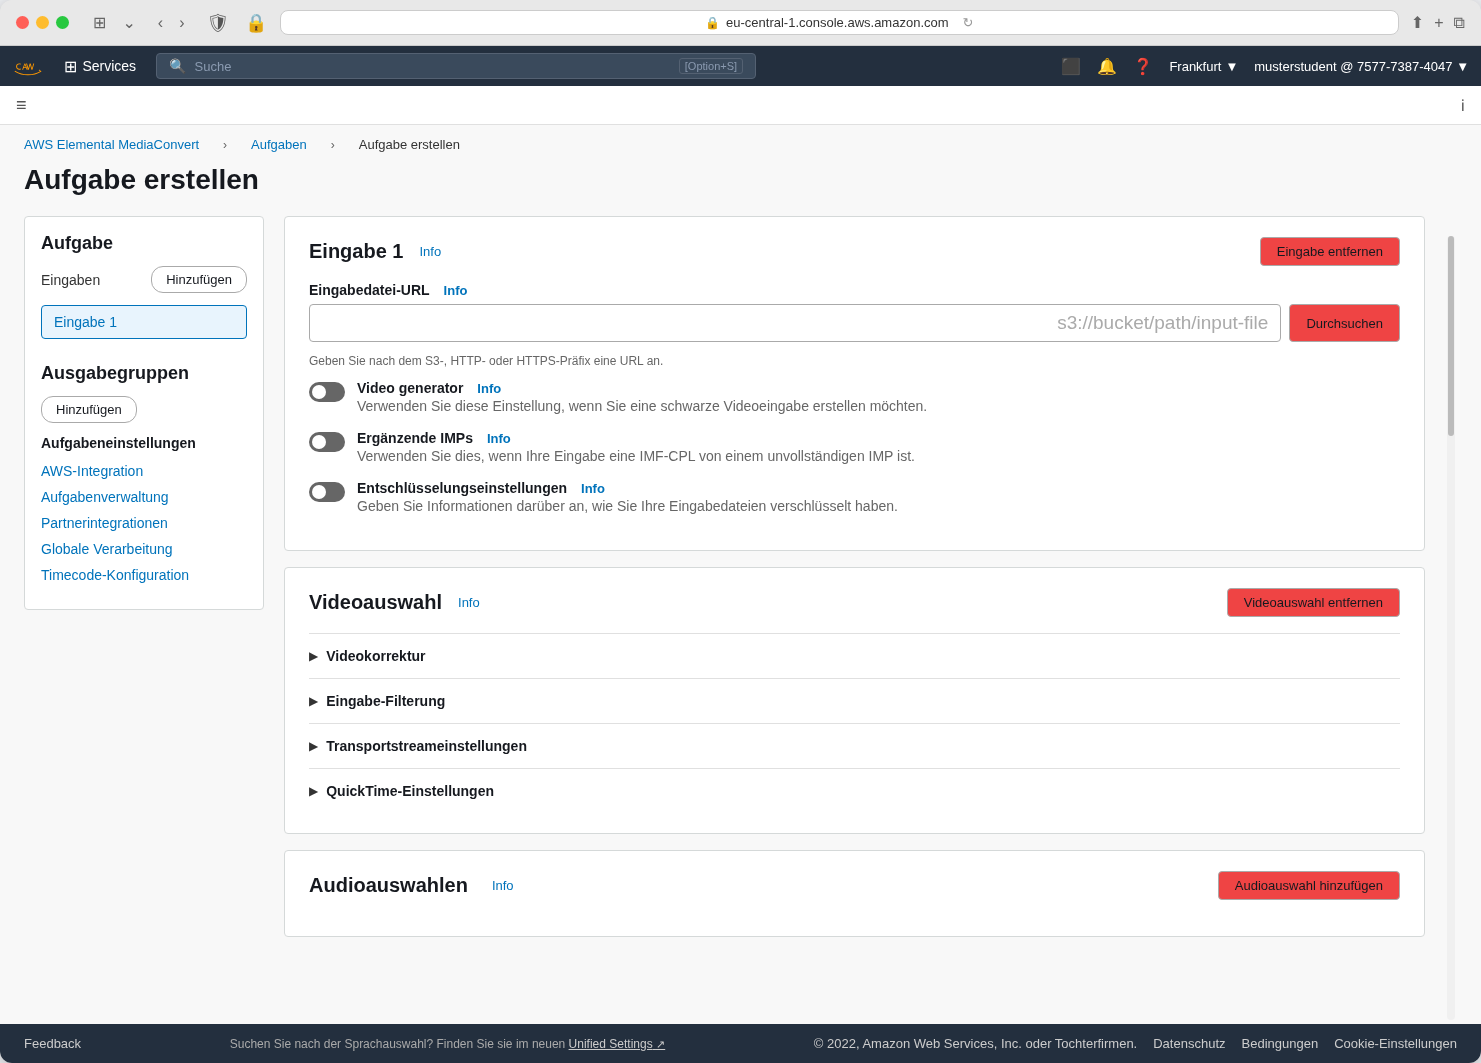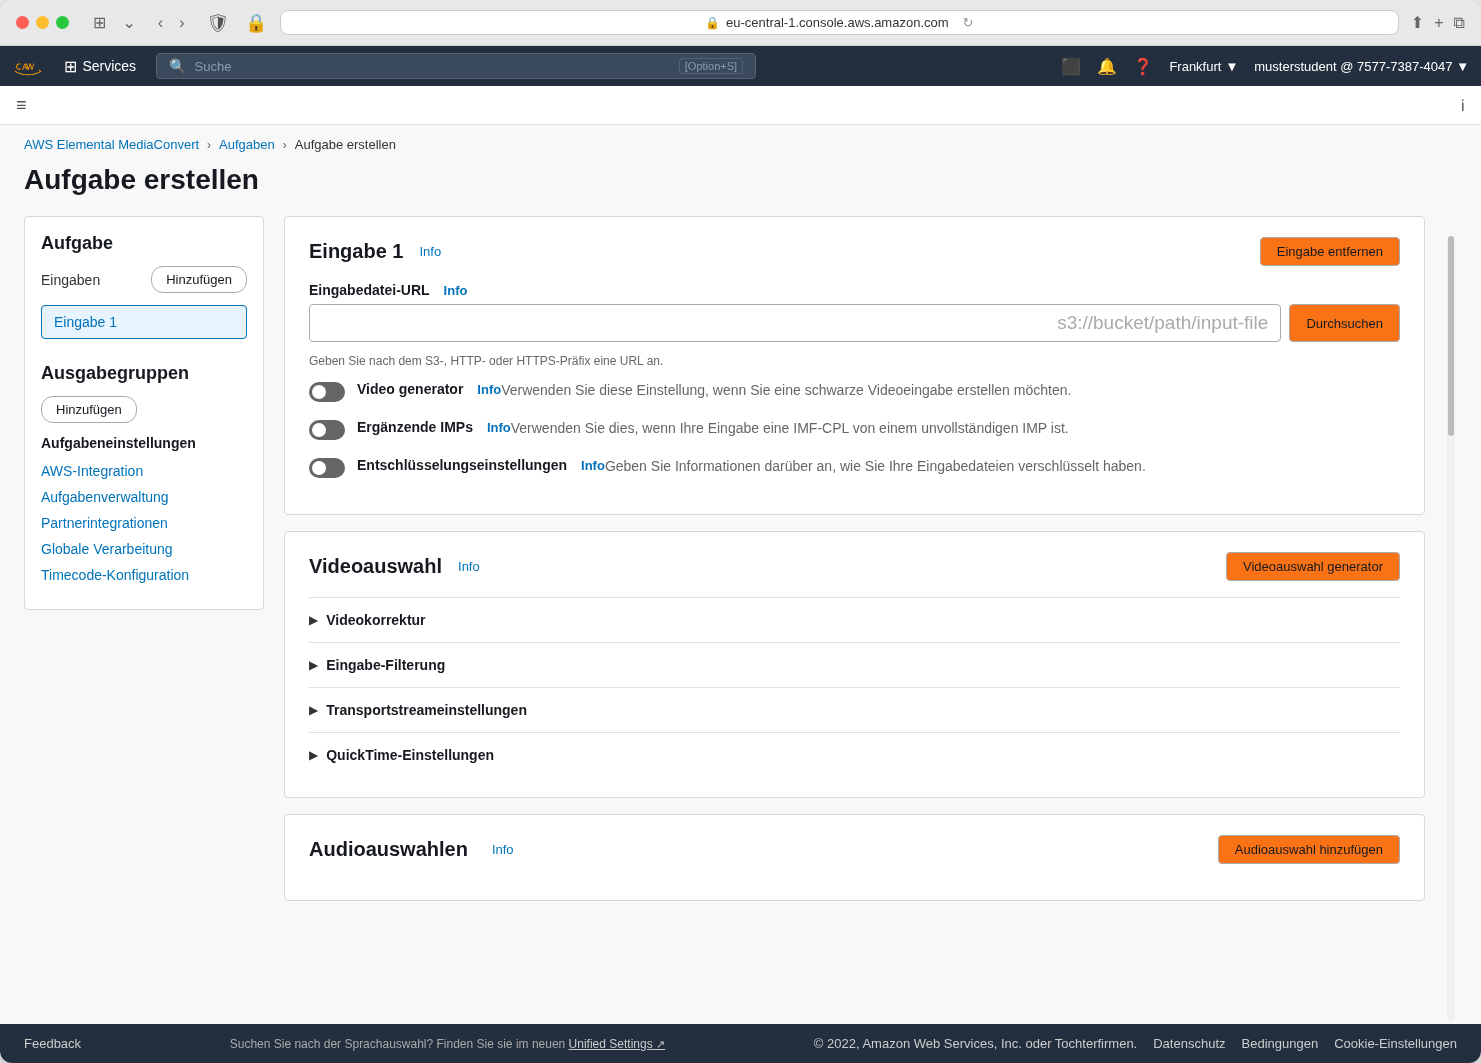--- a/index.html
+++ b/index.html
@@ -114,21 +114,21 @@
       font-size: 13px;
       background: none;
       border: none;
       cursor: pointer;
     }
 
     
     .breadcrumb {
       display: flex;
       align-items: center;
-      gap: 8px;
+      gap: 24px;
       padding: 12px 24px 4px;
       font-size: 13px;
     }
     .breadcrumb a { color: #0073bb; text-decoration: none; }
     .breadcrumb .separator { color: #666; font-size: 12px; }
     .breadcrumb .current { color: #333; }
 
     
     .page-title {
       padding: 8px 24px 20px;
@@ -246,21 +246,21 @@
 
     .info-link {
       color: #0073bb;
       font-size: 13px;
       text-decoration: none;
       margin-left: 8px;
       cursor: pointer;
     }
 
     .btn-primary-outline {
-      background: #f97316;
+      background: #ef4444;
       border: 1px solid #aaa;
       border-radius: 4px;
       padding: 6px 16px;
       font-size: 13px;
       cursor: pointer;
       color: #16191f;
     }
 
     
     .form-label {
@@ -325,21 +325,21 @@
     .toggle-thumb {
       position: absolute;
       top: 3px;
       left: 3px;
       width: 14px;
       height: 14px;
       background: #fff;
       border-radius: 50%;
     }
 
-    .toggle-label-group { display: flex; }
+    .toggle-label-group { display: flex; flex-direction: column; }
     .toggle-label { font-size: 14px; font-weight: 600; color: #16191f; display: flex; align-items: center; gap: 6px; }
     .toggle-desc { font-size: 14px; color: #666; margin-top: 2px; }
 
     
     .accordion-item {
       border-top: 1px solid #e0e0e0;
       padding: 14px 0;
       display: flex;
       align-items: center;
       gap: 8px;
@@ -597,21 +597,21 @@
             </div>
           </div>
         </div>
 
         <div class="card">
           <div class="card-header">
             <div style="display:flex; align-items:center; gap:8px;">
               <span class="card-title">Videoauswahl</span>
               <a class="info-link">Info</a>
             </div>
-            <button class="btn-primary-outline">Videoauswahl generator</button>
+            <button class="btn-primary-outline">Videoauswahl entfernen</button>
           </div>
 
           <div>
             <div class="accordion-item">
               <span class="accordion-arrow">▶</span>
               <span class="accordion-label">Videokorrektur</span>
             </div>
             <div class="accordion-item">
               <span class="accordion-arrow">▶</span>
               <span class="accordion-label">Eingabe-Filterung</span>

